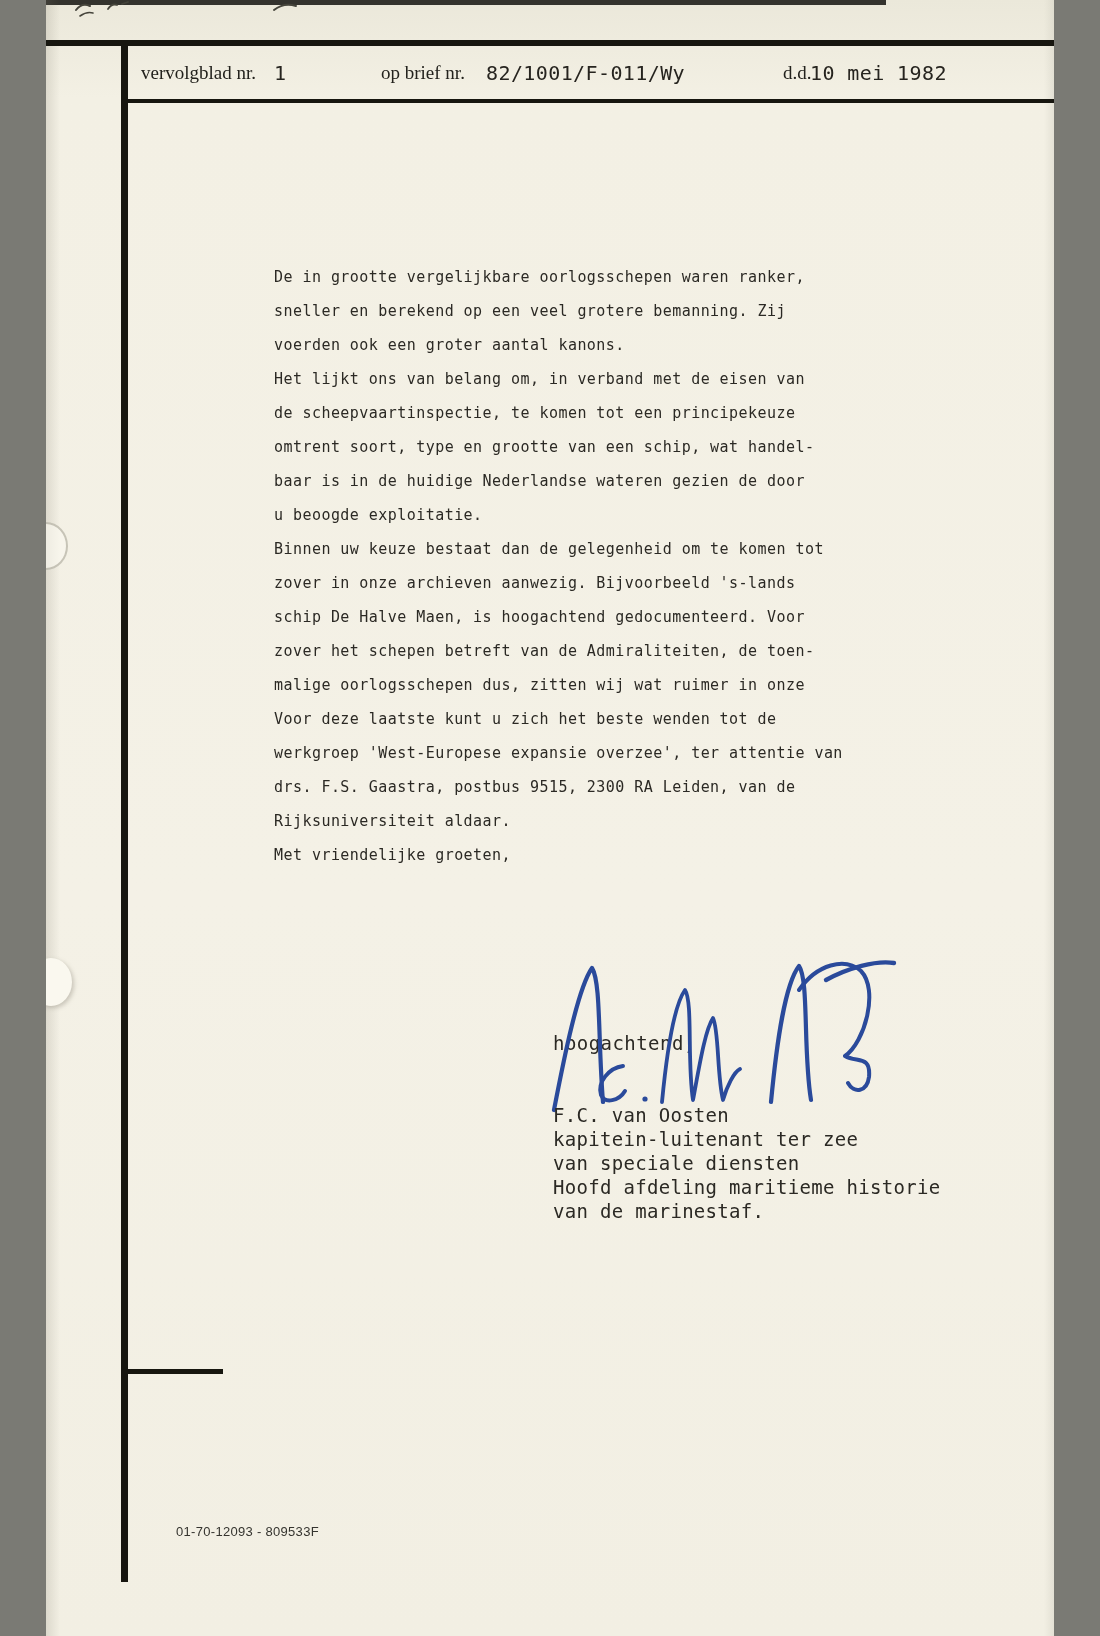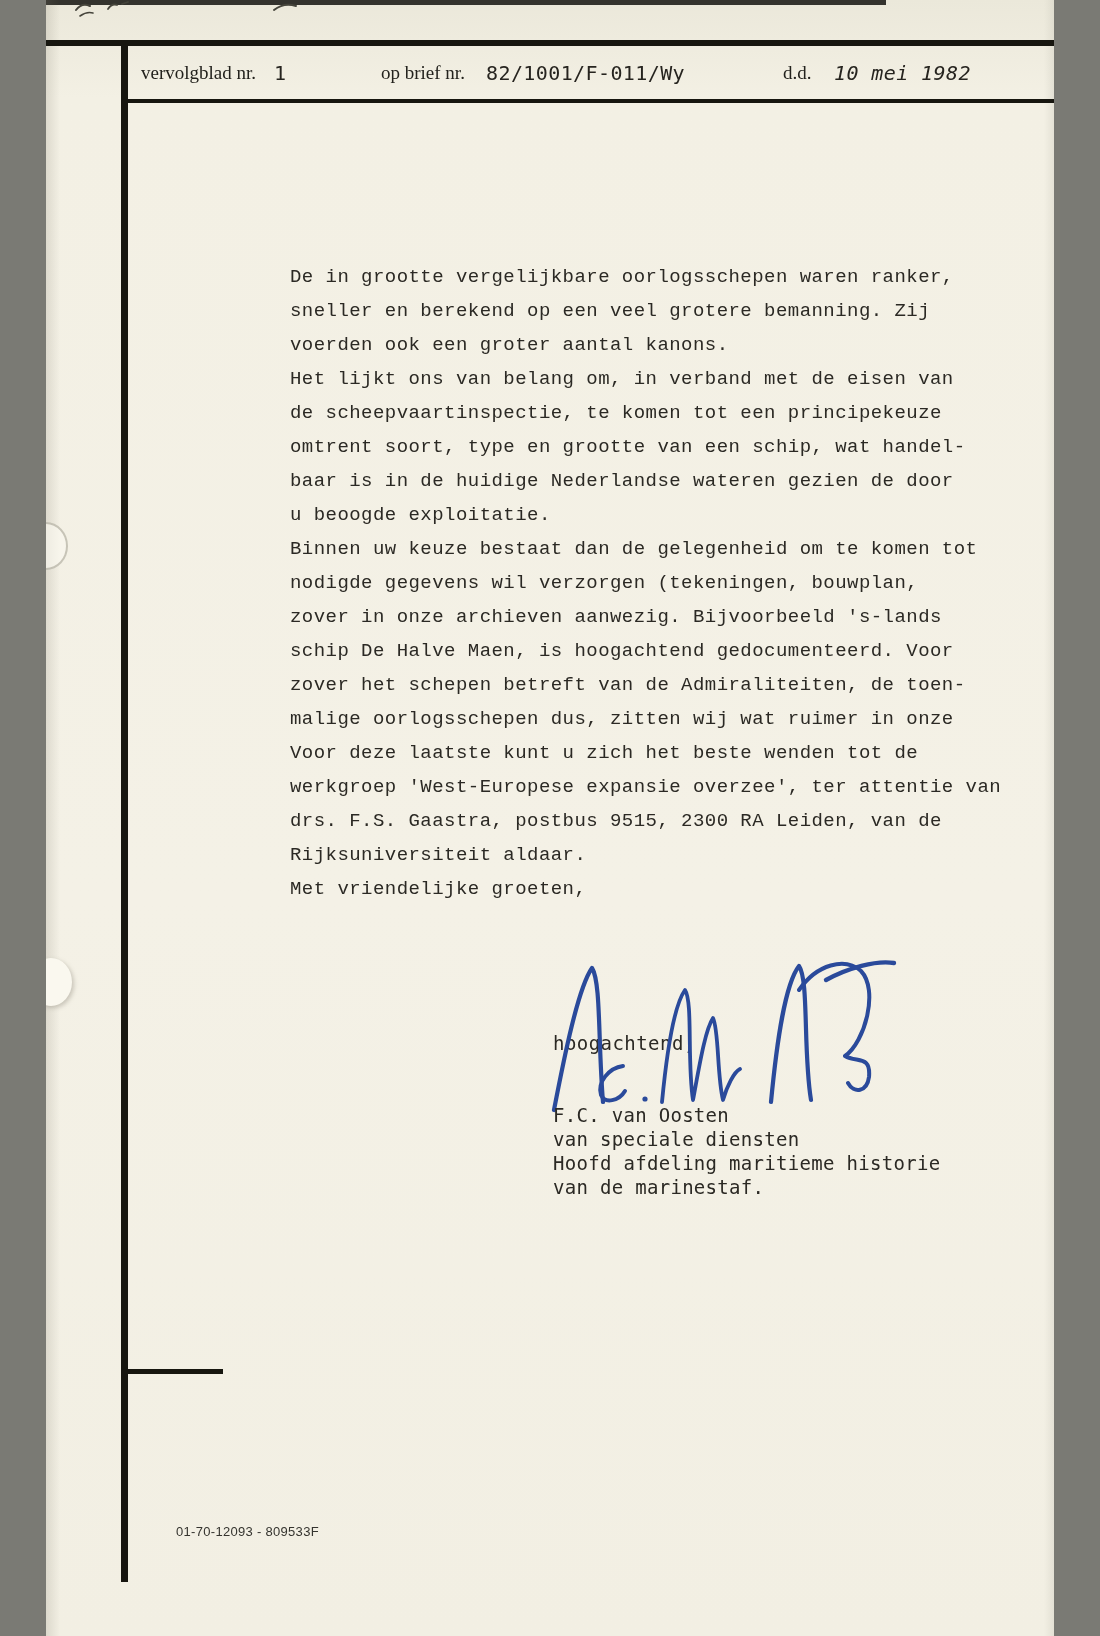--- a/index.html
+++ b/index.html
@@ -27,24 +27,24 @@
   .header-row{position:absolute;left:0;top:48px;width:1100px;height:50px;}
   .form-label{position:absolute;font-family:"Liberation Serif",serif;
     font-size:19px;color:#23221d;top:14px;}
   .form-value{position:absolute;font-family:"DejaVu Sans Mono",monospace;
     font-size:20px;color:#26241f;top:13px;letter-spacing:.4px;}
   .lbl-vervolg{left:95px;}
   .val-vervolg{left:228px;}
   .lbl-brief{left:335px;}
   .val-brief{left:440px;}
   .lbl-dd{left:737px;}
-  .val-dd{left:788px;font-style:italic;}
+  .val-dd{left:764px;}
 
-  .body-text{position:absolute;left:244px;top:260px;width:760px;
-    font-size:19px;letter-spacing:.45px;color:#2b2924;font-family:Liberation Mono, monospace;}
+  .body-text{position:absolute;left:228px;top:260px;width:760px;
+    font-size:15px;letter-spacing:.45px;color:#2b2924;}
   .body-text .typeline{height:34px;line-height:34px;white-space:pre;}
 
   .salutation{position:absolute;left:507px;top:1032px;font-size:19px;
     letter-spacing:.45px;color:#2b2924;}
 
   .sig-block{position:absolute;left:507px;top:1103px;font-size:19px;
     letter-spacing:.3px;color:#2b2924;}
   .sig-block .typeline{height:24px;line-height:24px;white-space:pre;}
 
   .signature-svg{position:absolute;left:480px;top:950px;width:380px;height:170px;
@@ -101,21 +101,20 @@
   <div class="body-text">
       <div class="typeline">De in grootte vergelijkbare oorlogsschepen waren ranker,</div>
       <div class="typeline">sneller en berekend op een veel grotere bemanning. Zij</div>
       <div class="typeline">voerden ook een groter aantal kanons.</div>
       <div class="typeline">Het lijkt ons van belang om, in verband met de eisen van</div>
       <div class="typeline">de scheepvaartinspectie, te komen tot een principekeuze</div>
       <div class="typeline">omtrent soort, type en grootte van een schip, wat handel-</div>
       <div class="typeline">baar is in de huidige Nederlandse wateren gezien de door</div>
       <div class="typeline">u beoogde exploitatie.</div>
       <div class="typeline">Binnen uw keuze bestaat dan de gelegenheid om te komen tot</div>
-      <div class="typeline">nodigde gegevens wil verzorgen (tekeningen, bouwplan,</div>
       <div class="typeline">zover in onze archieven aanwezig. Bijvoorbeeld 's-lands</div>
       <div class="typeline">schip De Halve Maen, is hoogachtend gedocumenteerd. Voor</div>
       <div class="typeline">zover het schepen betreft van de Admiraliteiten, de toen-</div>
       <div class="typeline">malige oorlogsschepen dus, zitten wij wat ruimer in onze</div>
       <div class="typeline">Voor deze laatste kunt u zich het beste wenden tot de</div>
       <div class="typeline">werkgroep 'West-Europese expansie overzee', ter attentie van</div>
       <div class="typeline">drs. F.S. Gaastra, postbus 9515, 2300 RA Leiden, van de</div>
       <div class="typeline">Rijksuniversiteit aldaar.</div>
       <div class="typeline">Met vriendelijke groeten,</div>
     </div>
@@ -127,20 +126,21 @@
     <path d="M97,116 C83,118 71,132 75,145 C79,154 93,151 99,141" stroke-width="4"></path>
     <circle cx="119" cy="149" r="2.6" fill="#2a4a9b" stroke="none"></circle>
     <path d="M136,152 C141,100 149,54 159,40 C167,52 161,112 167,150 C173,118 179,80 187,68 C193,80 191,126 197,150 C201,136 208,122 214,119" stroke-width="3.8"></path>
     <path d="M245,152 C251,90 259,34 273,16 C283,30 277,102 285,150" stroke-width="4.2"></path>
     <path d="M273,40 C291,14 319,7 335,21 C353,40 339,92 319,106 C331,113 345,105 343,127 C341,142 328,144 322,133" stroke-width="4"></path>
     <path d="M300,30 C322,18 350,10 368,13" stroke-width="4.4"></path>
   </svg>
 
   <div class="sig-block">
       <div class="typeline">F.C. van Oosten</div>
+      <div class="typeline">kapitein-luitenant ter zee</div>
       <div class="typeline">van speciale diensten</div>
       <div class="typeline">Hoofd afdeling maritieme historie</div>
       <div class="typeline">van de marinestaf.</div>
     </div>
 
   <div class="footer-code">01-70-12093 - 809533F</div>
 
 </div>
 
 </body></html>

